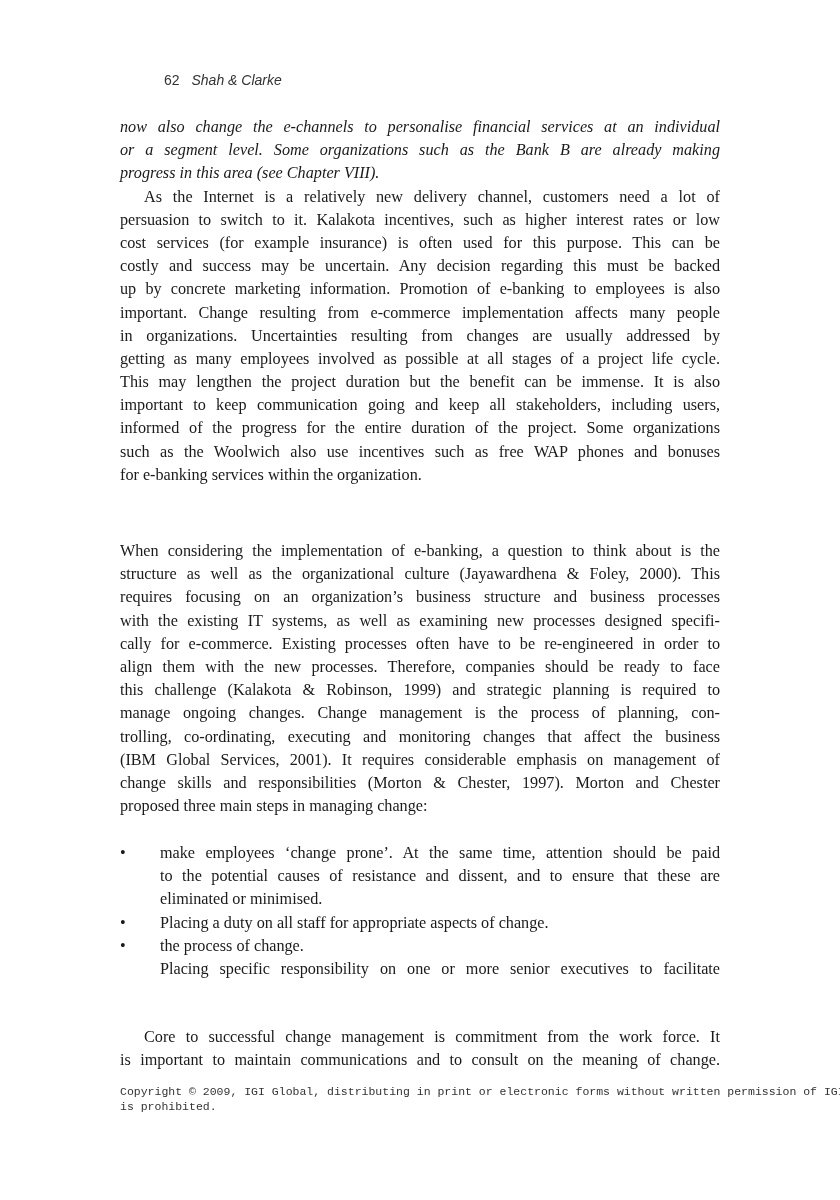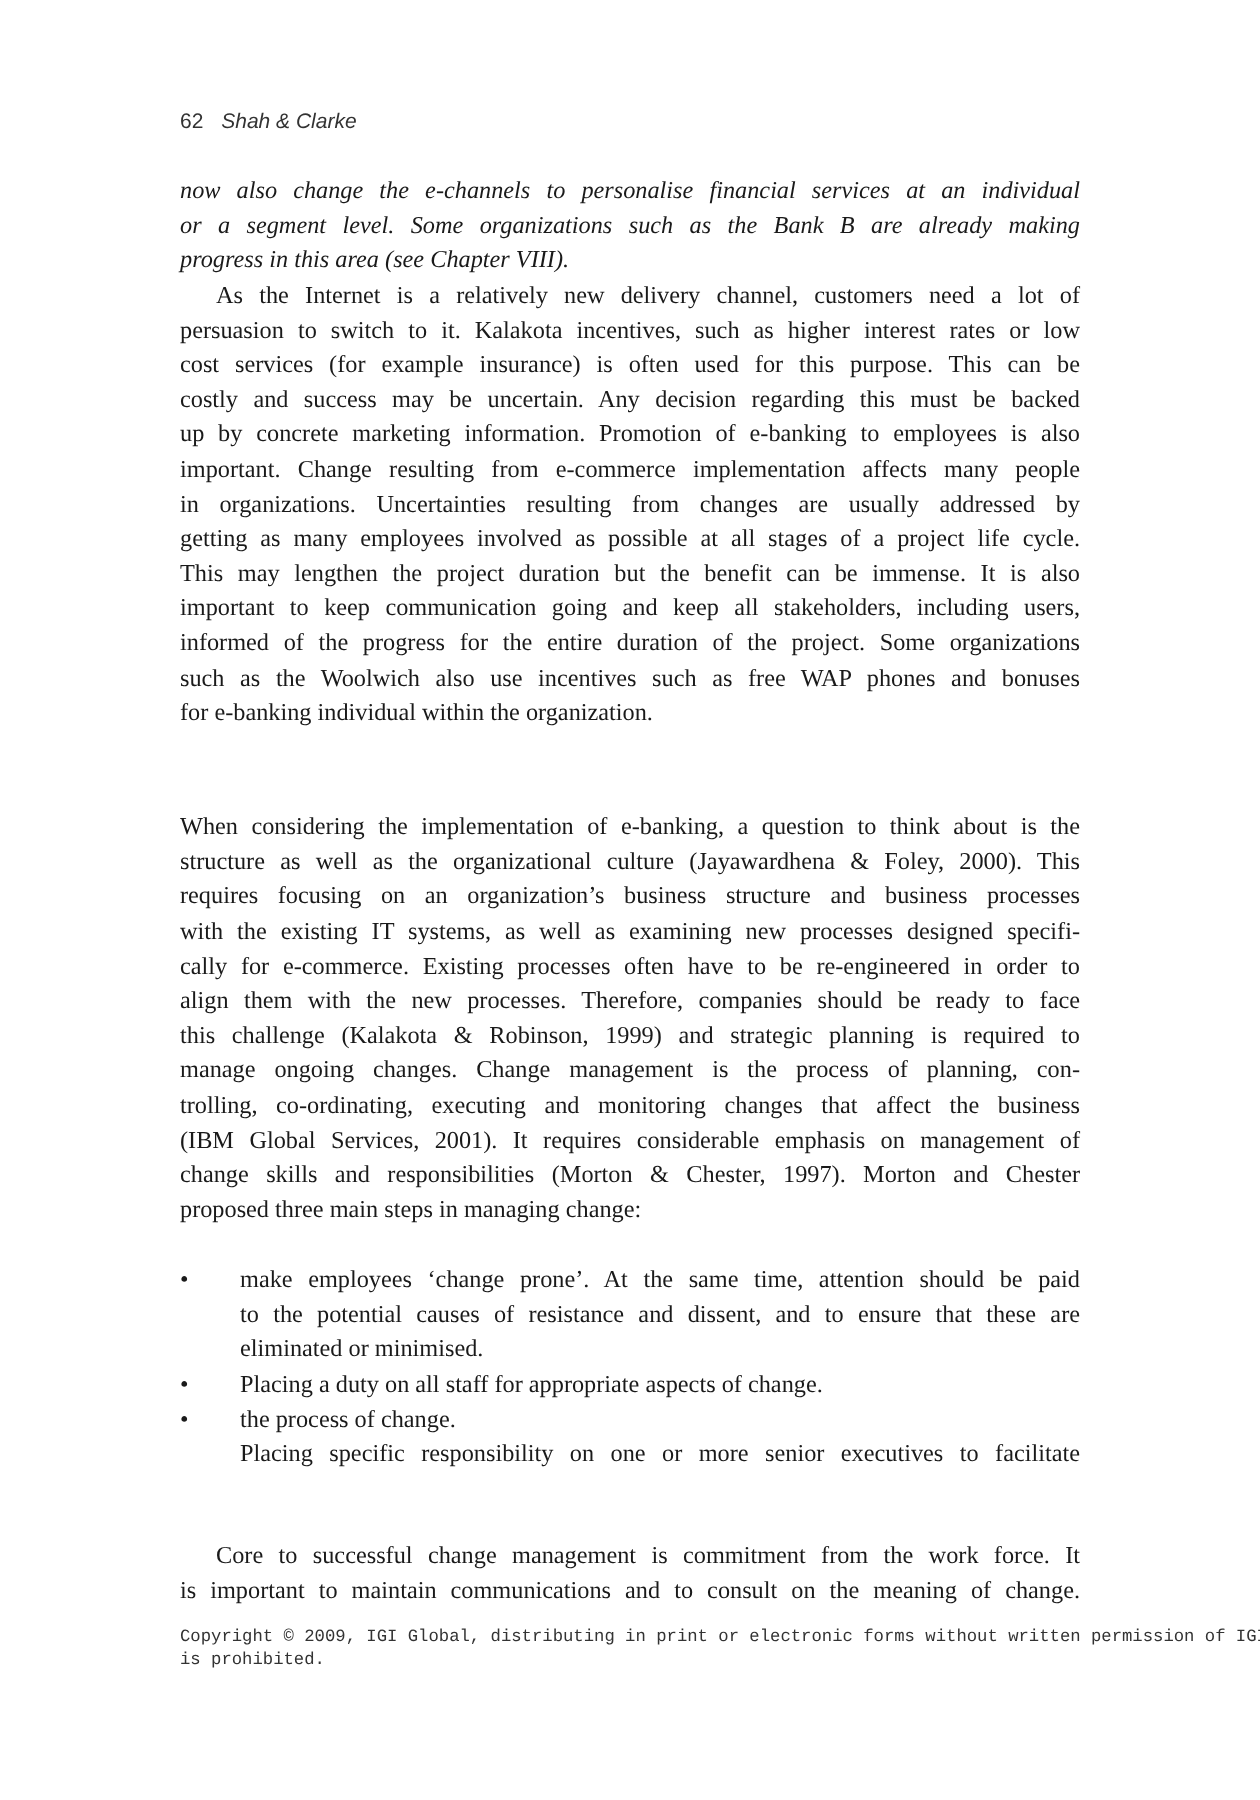--- a/index.html
+++ b/index.html
@@ -2,21 +2,21 @@
 <html><head>
   <meta charset="utf-8">
   <style>
     html, body { margin: 0; padding: 0; background: #ffffff; }
     body { width: 840px; height: 1200px; position: relative; overflow: hidden; }
     .page { position: absolute; left: 0; top: 0; width: 840px; height: 1200px; background: #ffffff; color: #1a1a1a; }
     .running-head {
       position: absolute; left: 120px; top: 72px;
       font-family: "Liberation Sans", sans-serif; font-size: 14px; color: #333;
     }
-    .running-head .pg { margin-right: 8px; }
+    .running-head .pg { margin-right: 8px; margin-left: 44px; }
     .running-head .auth { font-style: italic; text-align: center; }
     .body-text {
       position: absolute; left: 120px; width: 600px;
       font-family: "Liberation Serif", serif; font-size: 16.2px; line-height: 23.2px;
       color: #1a1a1a;
     }
     .line { display: block; height: 23.2px; white-space: nowrap; text-align: justify; text-align-last: justify; }
     .line.last { text-align-last: left; }
     .line.indent { text-indent: 24px; }
     .heading {
@@ -54,21 +54,21 @@
     <span class="line">cost services (for example insurance) is often used for this purpose. This can be</span>
     <span class="line">costly and success may be uncertain. Any decision regarding this must be backed</span>
     <span class="line">up by concrete marketing information. Promotion of e-banking to employees is also</span>
     <span class="line">important. Change resulting from e-commerce implementation affects many people</span>
     <span class="line">in organizations. Uncertainties resulting from changes are usually addressed by</span>
     <span class="line">getting as many employees involved as possible at all stages of a project life cycle.</span>
     <span class="line">This may lengthen the project duration but the benefit can be immense. It is also</span>
     <span class="line">important to keep communication going and keep all stakeholders, including users,</span>
     <span class="line">informed of the progress for the entire duration of the project. Some organizations</span>
     <span class="line">such as the Woolwich also use incentives such as free WAP phones and bonuses</span>
-    <span class="line last">for e-banking individual within the organization.</span>
+    <span class="line last">for e-banking services within the organization.</span>
   </div>
 
 
   <div class="body-text" style="top:540px;">
     <span class="line">When considering the implementation of e-banking, a question to think about is the</span>
     <span class="line">structure as well as the organizational culture (Jayawardhena &amp; Foley, 2000). This</span>
     <span class="line">requires focusing on an organization’s business structure and business processes</span>
     <span class="line">with the existing IT systems, as well as examining new processes designed specifi-</span>
     <span class="line">cally for e-commerce. Existing processes often have to be re-engineered in order to</span>
     <span class="line">align them with the new processes. Therefore, companies should be ready to face</span>

